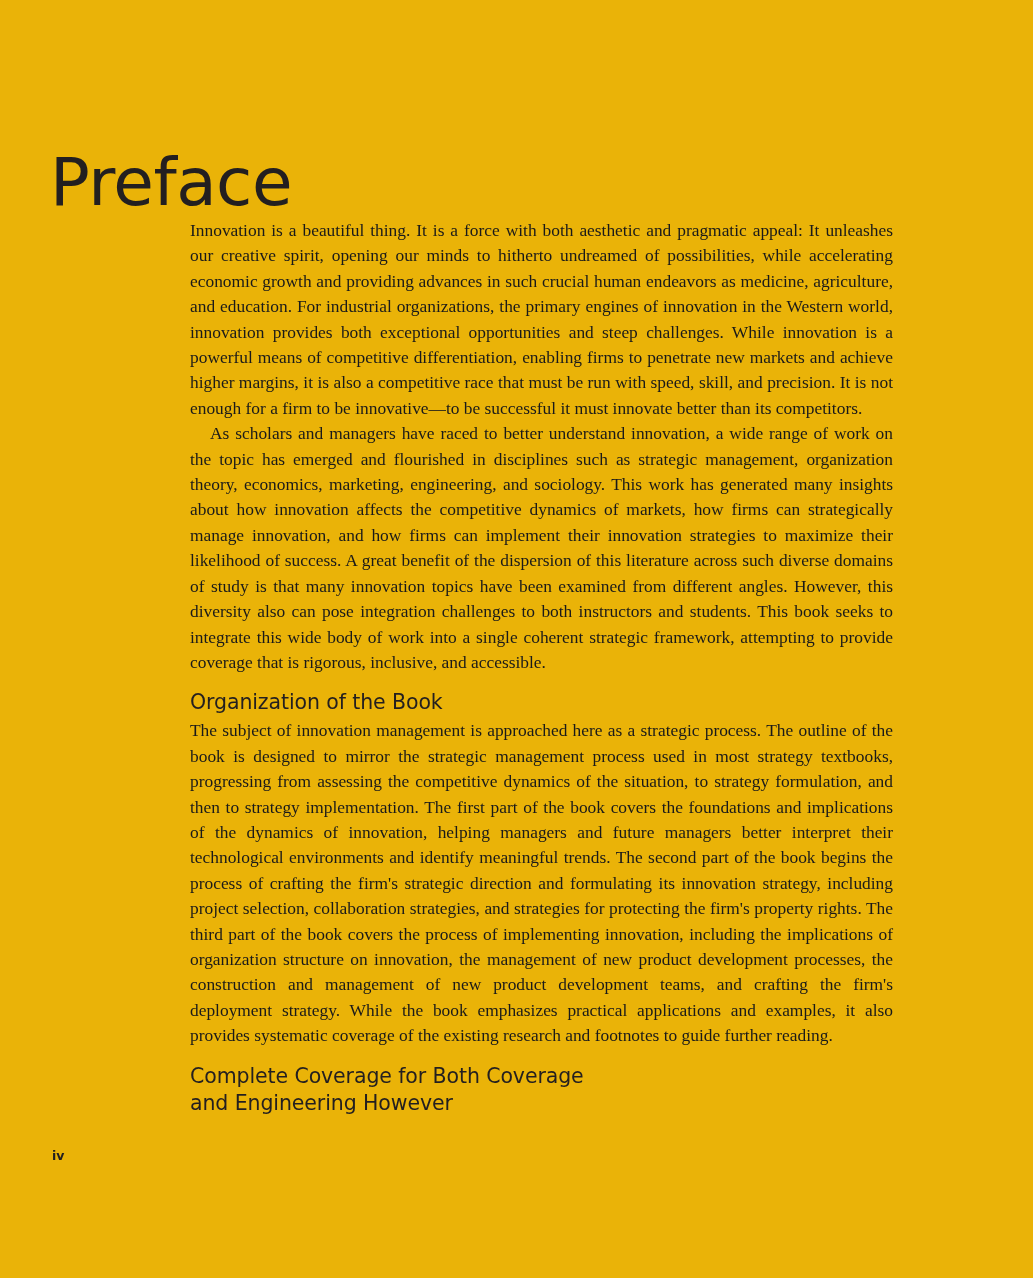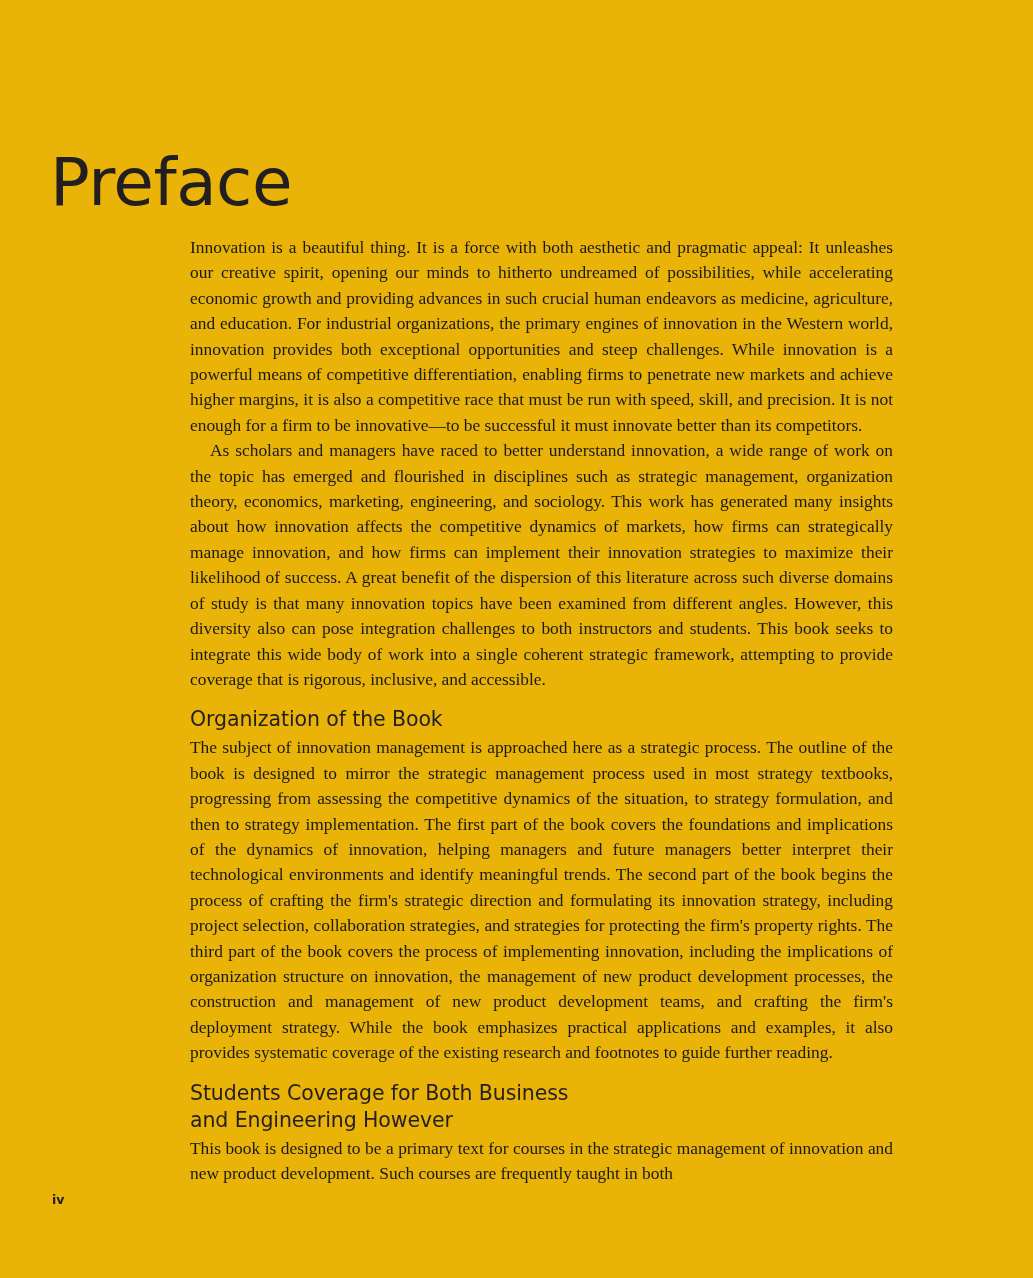--- a/index.html
+++ b/index.html
@@ -22,21 +22,21 @@
     font-family: "DejaVu Sans", sans-serif;
     font-weight: 400;
     font-size: 66px;
     line-height: 72px;
     color: #231f20;
     letter-spacing: -0.5px;
   }
   .content {
     position: absolute;
     left: 190px;
-    top: 235px;
+    top: 218px;
     width: 703px;
   }
   p.body-par {
     margin: 0;
     font-family: "Liberation Serif", serif;
     font-size: 17.4px;
     line-height: 25.4px;
     text-align: justify;
     color: #1a1a1a;
     hyphens: none;
@@ -52,21 +52,21 @@
     line-height: 27px;
     color: #231f20;
     letter-spacing: -0.1px;
   }
   h2.section-head .line2 {
     display: block;
   }
   .folio {
     position: absolute;
     left: 52px;
-    top: 1192px;
+    top: 1148px;
     font-family: "DejaVu Sans", sans-serif;
     font-weight: bold;
     font-size: 12.5px;
     color: #231f20;
     text-align: right;
   }
 </style>
 </head>
 <body>
 
@@ -78,23 +78,22 @@
 
     <p class="body-par">Innovation is a beautiful thing. It is a force with both aesthetic and pragmatic appeal: It unleashes our creative spirit, opening our minds to hitherto undreamed of possibilities, while accelerating economic growth and providing advances in such crucial human endeavors as medicine, agriculture, and education. For industrial organizations, the primary engines of innovation in the Western world, innovation provides both exceptional opportunities and steep challenges. While innovation is a powerful means of competitive differentiation, enabling firms to penetrate new markets and achieve higher margins, it is also a competitive race that must be run with speed, skill, and precision. It is not enough for a firm to be innovative—to be successful it must innovate better than its competitors.</p>
 
     <p class="body-par indented">As scholars and managers have raced to better understand innovation, a wide range of work on the topic has emerged and flourished in disciplines such as strategic management, organization theory, economics, marketing, engineering, and sociology. This work has generated many insights about how innovation affects the competitive dynamics of markets, how firms can strategically manage innovation, and how firms can implement their innovation strategies to maximize their likelihood of success. A great benefit of the dispersion of this literature across such diverse domains of study is that many innovation topics have been examined from different angles. However, this diversity also can pose integration challenges to both instructors and students. This book seeks to integrate this wide body of work into a single coherent strategic framework, attempting to provide coverage that is rigorous, inclusive, and accessible.</p>
 
     <h2 class="section-head">Organization of the Book</h2>
 
     <p class="body-par">The subject of innovation management is approached here as a strategic process. The outline of the book is designed to mirror the strategic management process used in most strategy textbooks, progressing from assessing the competitive dynamics of the situation, to strategy formulation, and then to strategy implementation. The first part of the book covers the foundations and implications of the dynamics of innovation, helping managers and future managers better interpret their technological environments and identify meaningful trends. The second part of the book begins the process of crafting the firm's strategic direction and formulating its innovation strategy, including project selection, collaboration strategies, and strategies for protecting the firm's property rights. The third part of the book covers the process of implementing innovation, including the implications of organization structure on innovation, the management of new product development processes, the construction and management of new product development teams, and crafting the firm's deployment strategy. While the book emphasizes practical applications and examples, it also provides systematic coverage of the existing research and footnotes to guide further reading.</p>
 
     <h2 class="section-head">
-      <span>Students Coverage for Both Business</span>
+      <span>Complete Coverage for Both Coverage</span>
       <span class="line2">and Engineering However</span>
     </h2>
 
-    <p class="body-par">This book is designed to be a primary text for courses in the strategic management of innovation and new product development. Such courses are frequently taught in both</p>
 
   </div>
 
   <div class="folio">iv</div>
 
 </div>
 
 </body></html>

